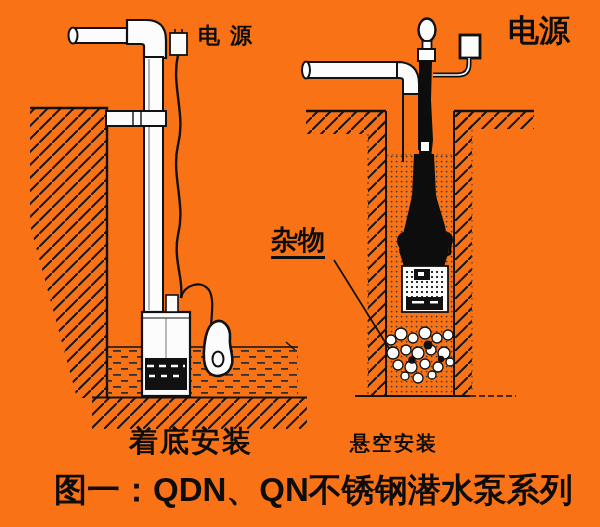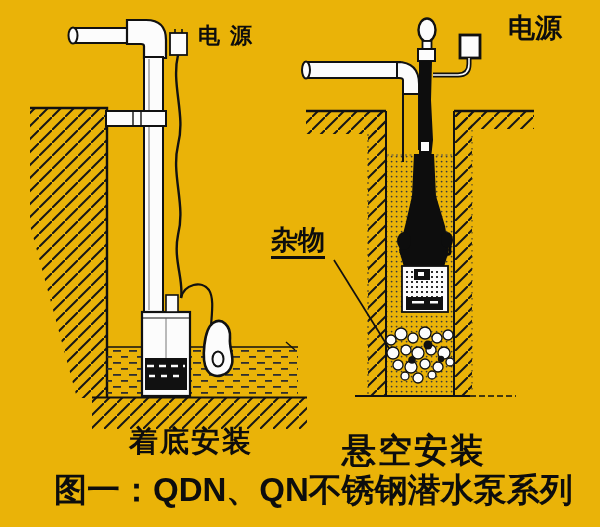--- a/index.html
+++ b/index.html
@@ -1,27 +1,27 @@
 <!DOCTYPE html>
 <html><head>
 <meta charset="utf-8">
 <style>
   html,body{margin:0;padding:0;background:#e8e8e8;}
   #stage{
-    position:relative;width:600px;height:527px;background:#eab308;
+    position:relative;width:600px;height:527px;background:#f97316;
     font-family:"Liberation Sans","DejaVu Sans",sans-serif;overflow:hidden;
   }
   #stage svg{position:absolute;left:0;top:0;}
   .lbl{position:absolute;color:#0d0d0d;white-space:nowrap;line-height:1;}
   .lbl-power-left{left:198px;top:25px;font-size:22px;font-weight:600;letter-spacing:2px;}
-  .lbl-power-right{left:508px;top:15px;font-size:27px;font-weight:800;}
+  .lbl-power-right{left:508px;top:15px;font-size:31px;font-weight:800;}
   .lbl-debris{left:271px;top:227px;font-size:27px;font-weight:800;
               border-bottom:3px solid #0d0d0d;padding-bottom:2px;}
   .lbl-title-left{left:129px;top:427px;font-size:29px;font-weight:800;letter-spacing:2px;text-align:right;}
-  .lbl-title-right{left:342px;top:433px;font-size:34px;font-weight:800;letter-spacing:2px;}
+  .lbl-title-right{left:350px;top:433px;font-size:20px;font-weight:800;letter-spacing:2px;}
   .lbl-caption{left:54px;top:473px;font-size:33px;font-weight:700;
                font-family:Liberation Sans, sans-serif;letter-spacing:0px;}
 </style>
 </head>
 <body>
 
 <div id="stage">
 
   <svg width="600" height="527" viewBox="0 0 600 527">
     <defs>

